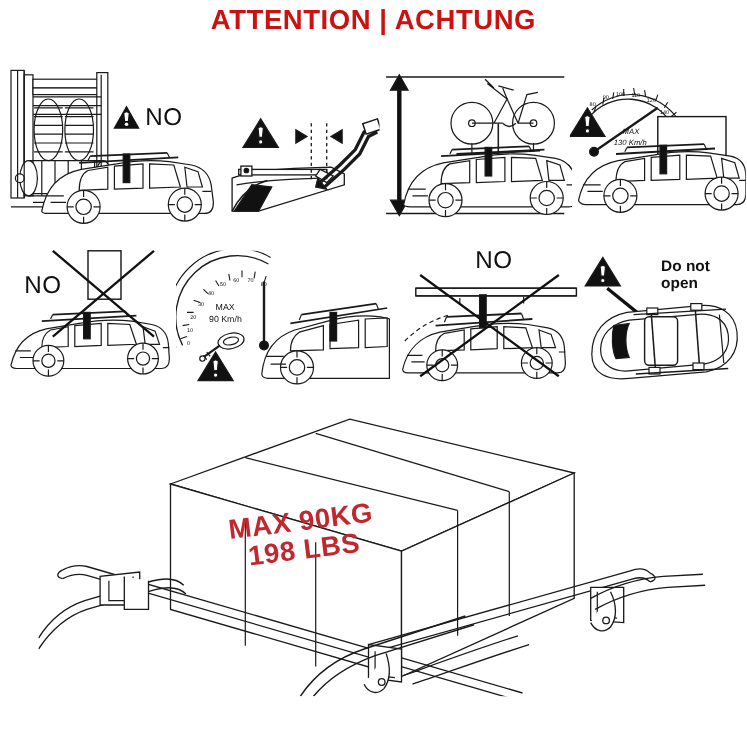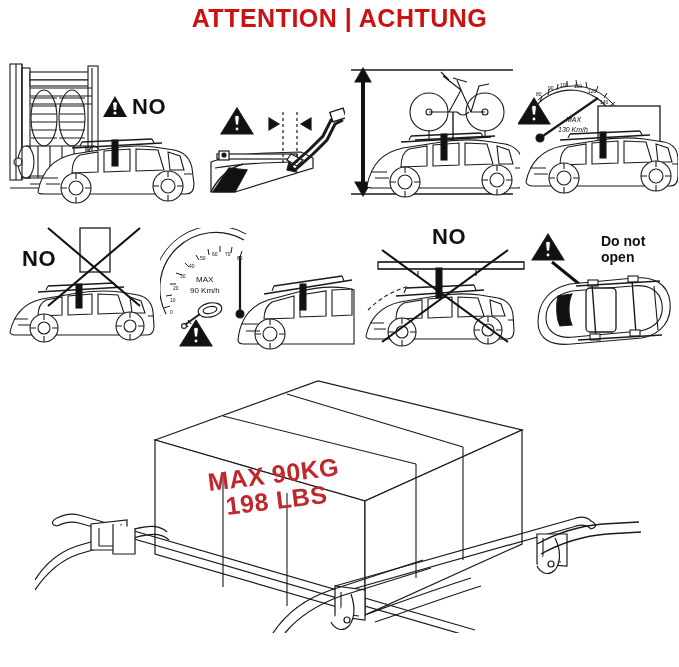--- a/index.html
+++ b/index.html
@@ -33,21 +33,21 @@
     color: #cc1111;
     font-family: "Liberation Sans", sans-serif;
   }
   .panel {
     position: absolute;
   }
   .panel svg { display: block; }
   .nolabel {
     position: absolute;
     font-size: 22px;
-    font-weight: bold;
+    font-weight: normal;
     color: #111111;
     letter-spacing: 0.5px;
     text-align: center;
   }
   .smalllabel {
     position: absolute;
     font-size: 13px;
     font-weight: bold;
     color: #111111;
     padding-left: 35px;

